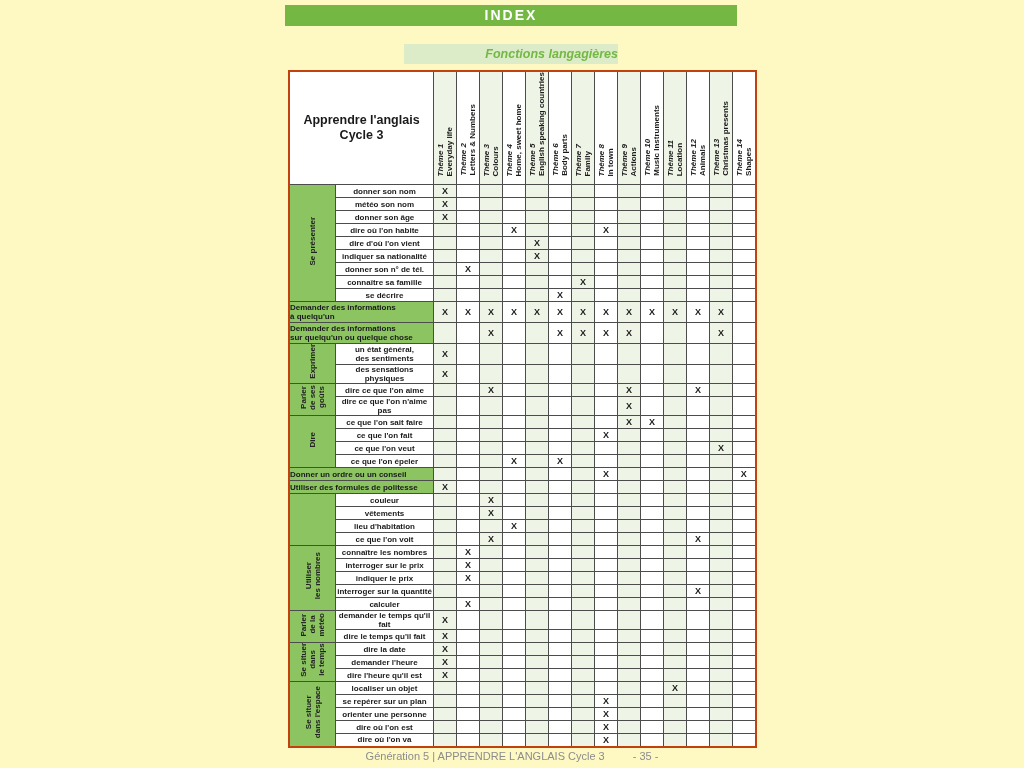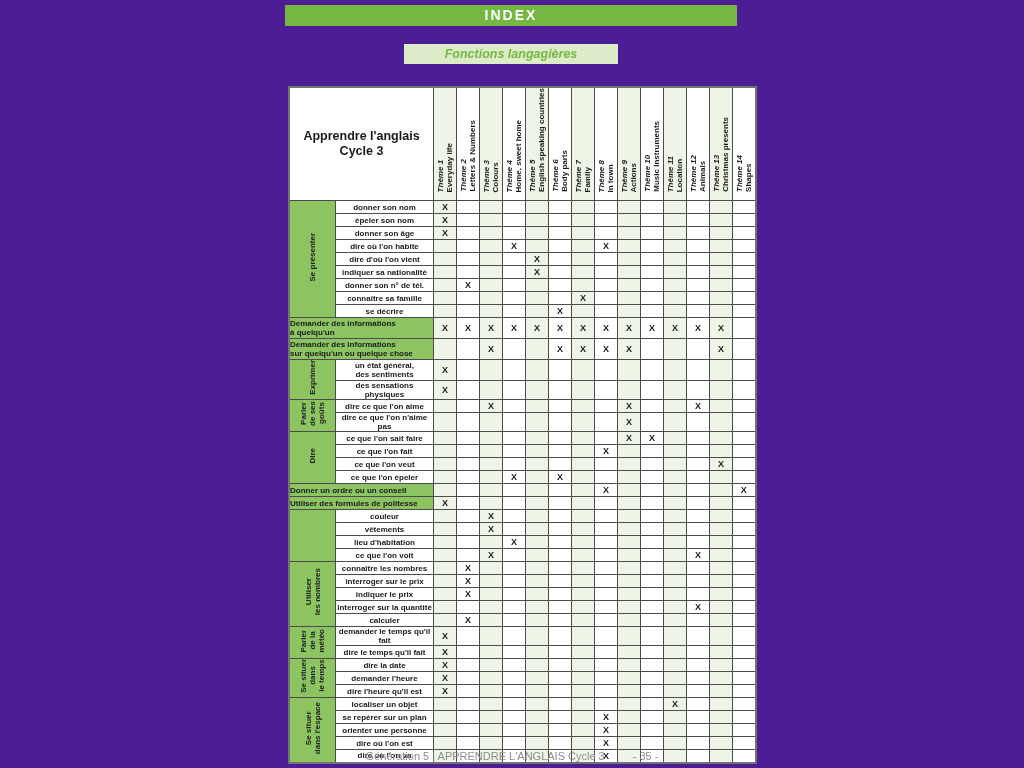--- a/index.html
+++ b/index.html
@@ -1,28 +1,28 @@
 <!DOCTYPE html>
 <html><head>
 <meta charset="utf-8">
 <style>
   * { margin:0; padding:0; box-sizing:border-box; }
   html,body { width:1024px; height:768px; background:#ffffff; font-family:"Liberation Sans", sans-serif; color:#1a1a1a; }
-  .page { position:relative; width:1024px; height:768px; background:#4c1d95; overflow:hidden; }
+  .page { position:relative; width:1024px; height:768px; background:#fef9c3; overflow:hidden; }
 
   .banner { position:absolute; left:285px; top:5px; width:452px; height:21px;
             background:#74b843; color:#ffffff; font-weight:bold; font-size:14px;
             letter-spacing:2px; text-align:center; line-height:21px; }
 
   .subtitle { position:absolute; left:404px; top:44px; width:214px; height:20px;
               background:#dcebc8; color:#74b843; font-weight:bold; font-style:italic;
-              font-size:12.5px; text-align:center; line-height:20px; }
-
-  table.idx { position:absolute; left:288px; top:86px; border-collapse:collapse;
-              table-layout:fixed; border:2px solid #737373; }
+              font-size:12.5px; text-align:right; line-height:20px; }
+
+  table.idx { position:absolute; left:288px; top:70px; border-collapse:collapse;
+              table-layout:fixed; border:2px solid #c2410c; }
   table.idx td, table.idx th { border:1px solid #4c4c4c; padding:0; overflow:hidden; }
 
   col.c-grp  { width:27px; }
   col.c-lbl  { width:98px; }
   col.c-th   { width:23px; }
 
   th.corner { height:91px; background:#fff; vertical-align:middle; text-align:center;
               font-size:12.5px; font-weight:bold; line-height:15px; }
 
   th.theme { vertical-align:bottom; background:#fff; }
@@ -114,21 +114,21 @@
           <td class="cell odd"></td>
           <td class="cell"></td>
           <td class="cell odd"></td>
           <td class="cell"></td>
           <td class="cell odd"></td>
           <td class="cell"></td>
           <td class="cell odd"></td>
           <td class="cell"></td>
         </tr>
         <tr class="h13">
-          <td class="lbl">épeler son nom</td>
+          <td class="lbl">météo son nom</td>
           <td class="cell odd">X</td>
           <td class="cell"></td>
           <td class="cell odd"></td>
           <td class="cell"></td>
           <td class="cell odd"></td>
           <td class="cell"></td>
           <td class="cell odd"></td>
           <td class="cell"></td>
           <td class="cell odd"></td>
           <td class="cell"></td>

